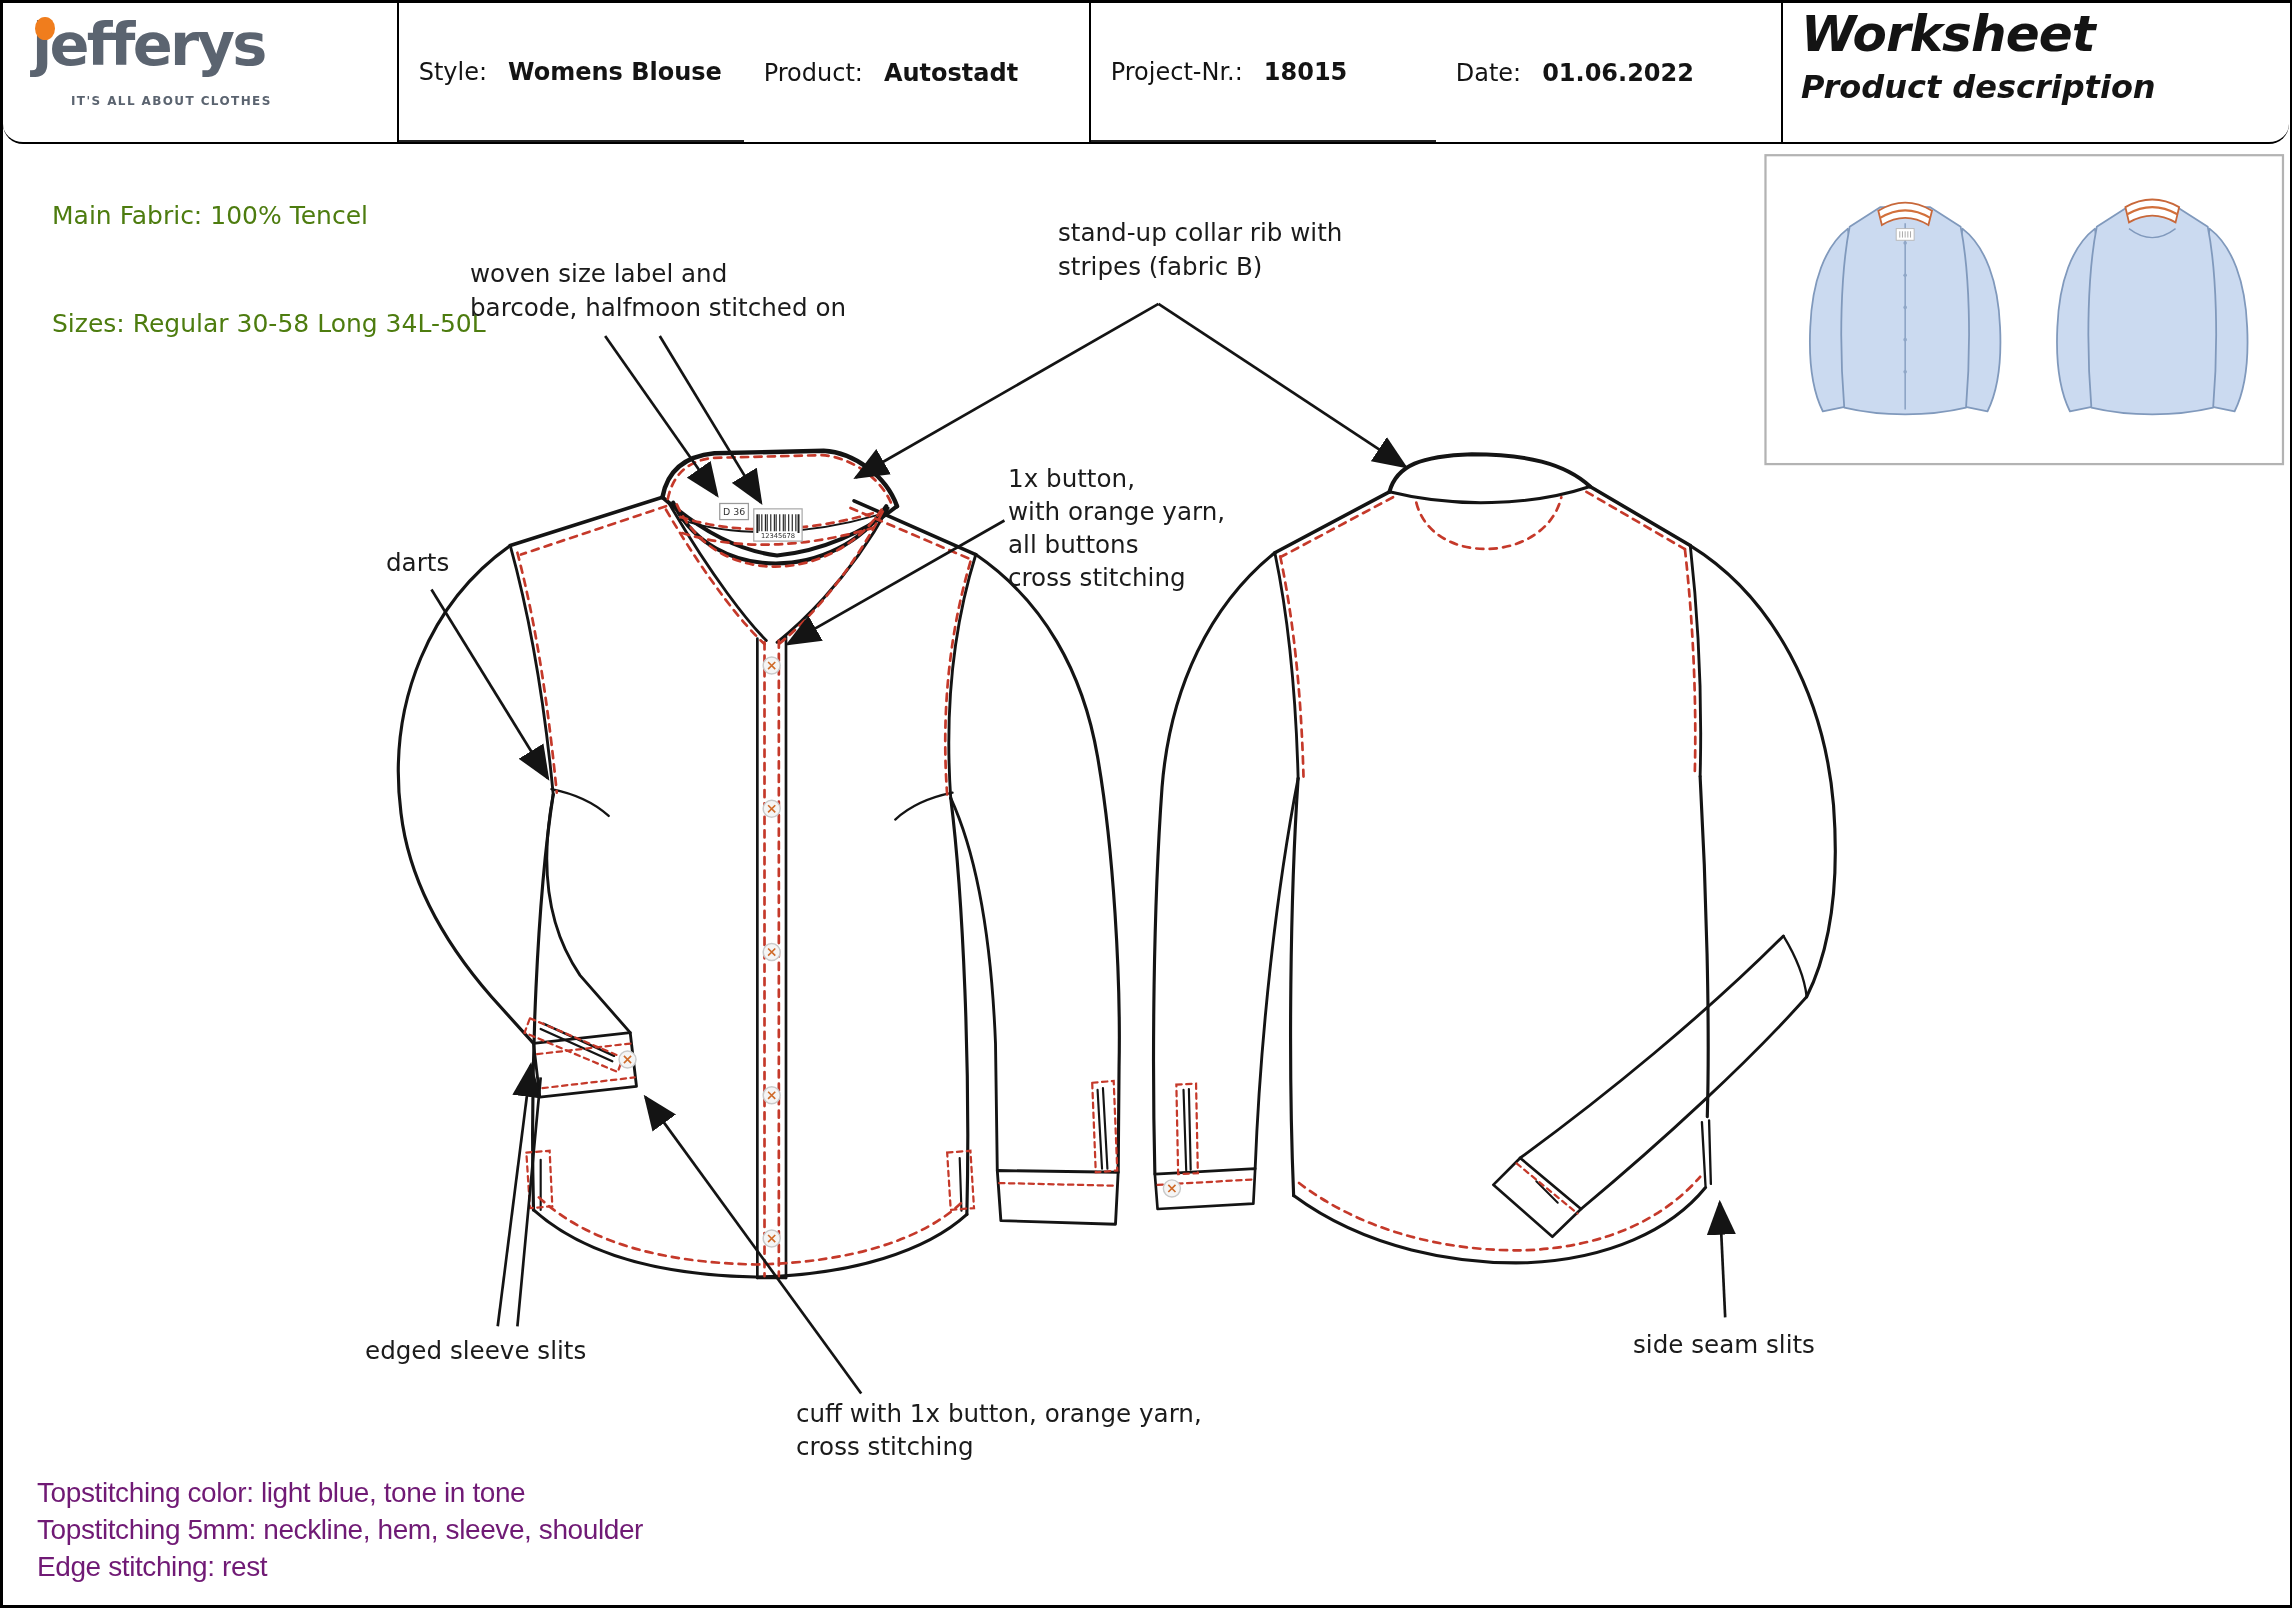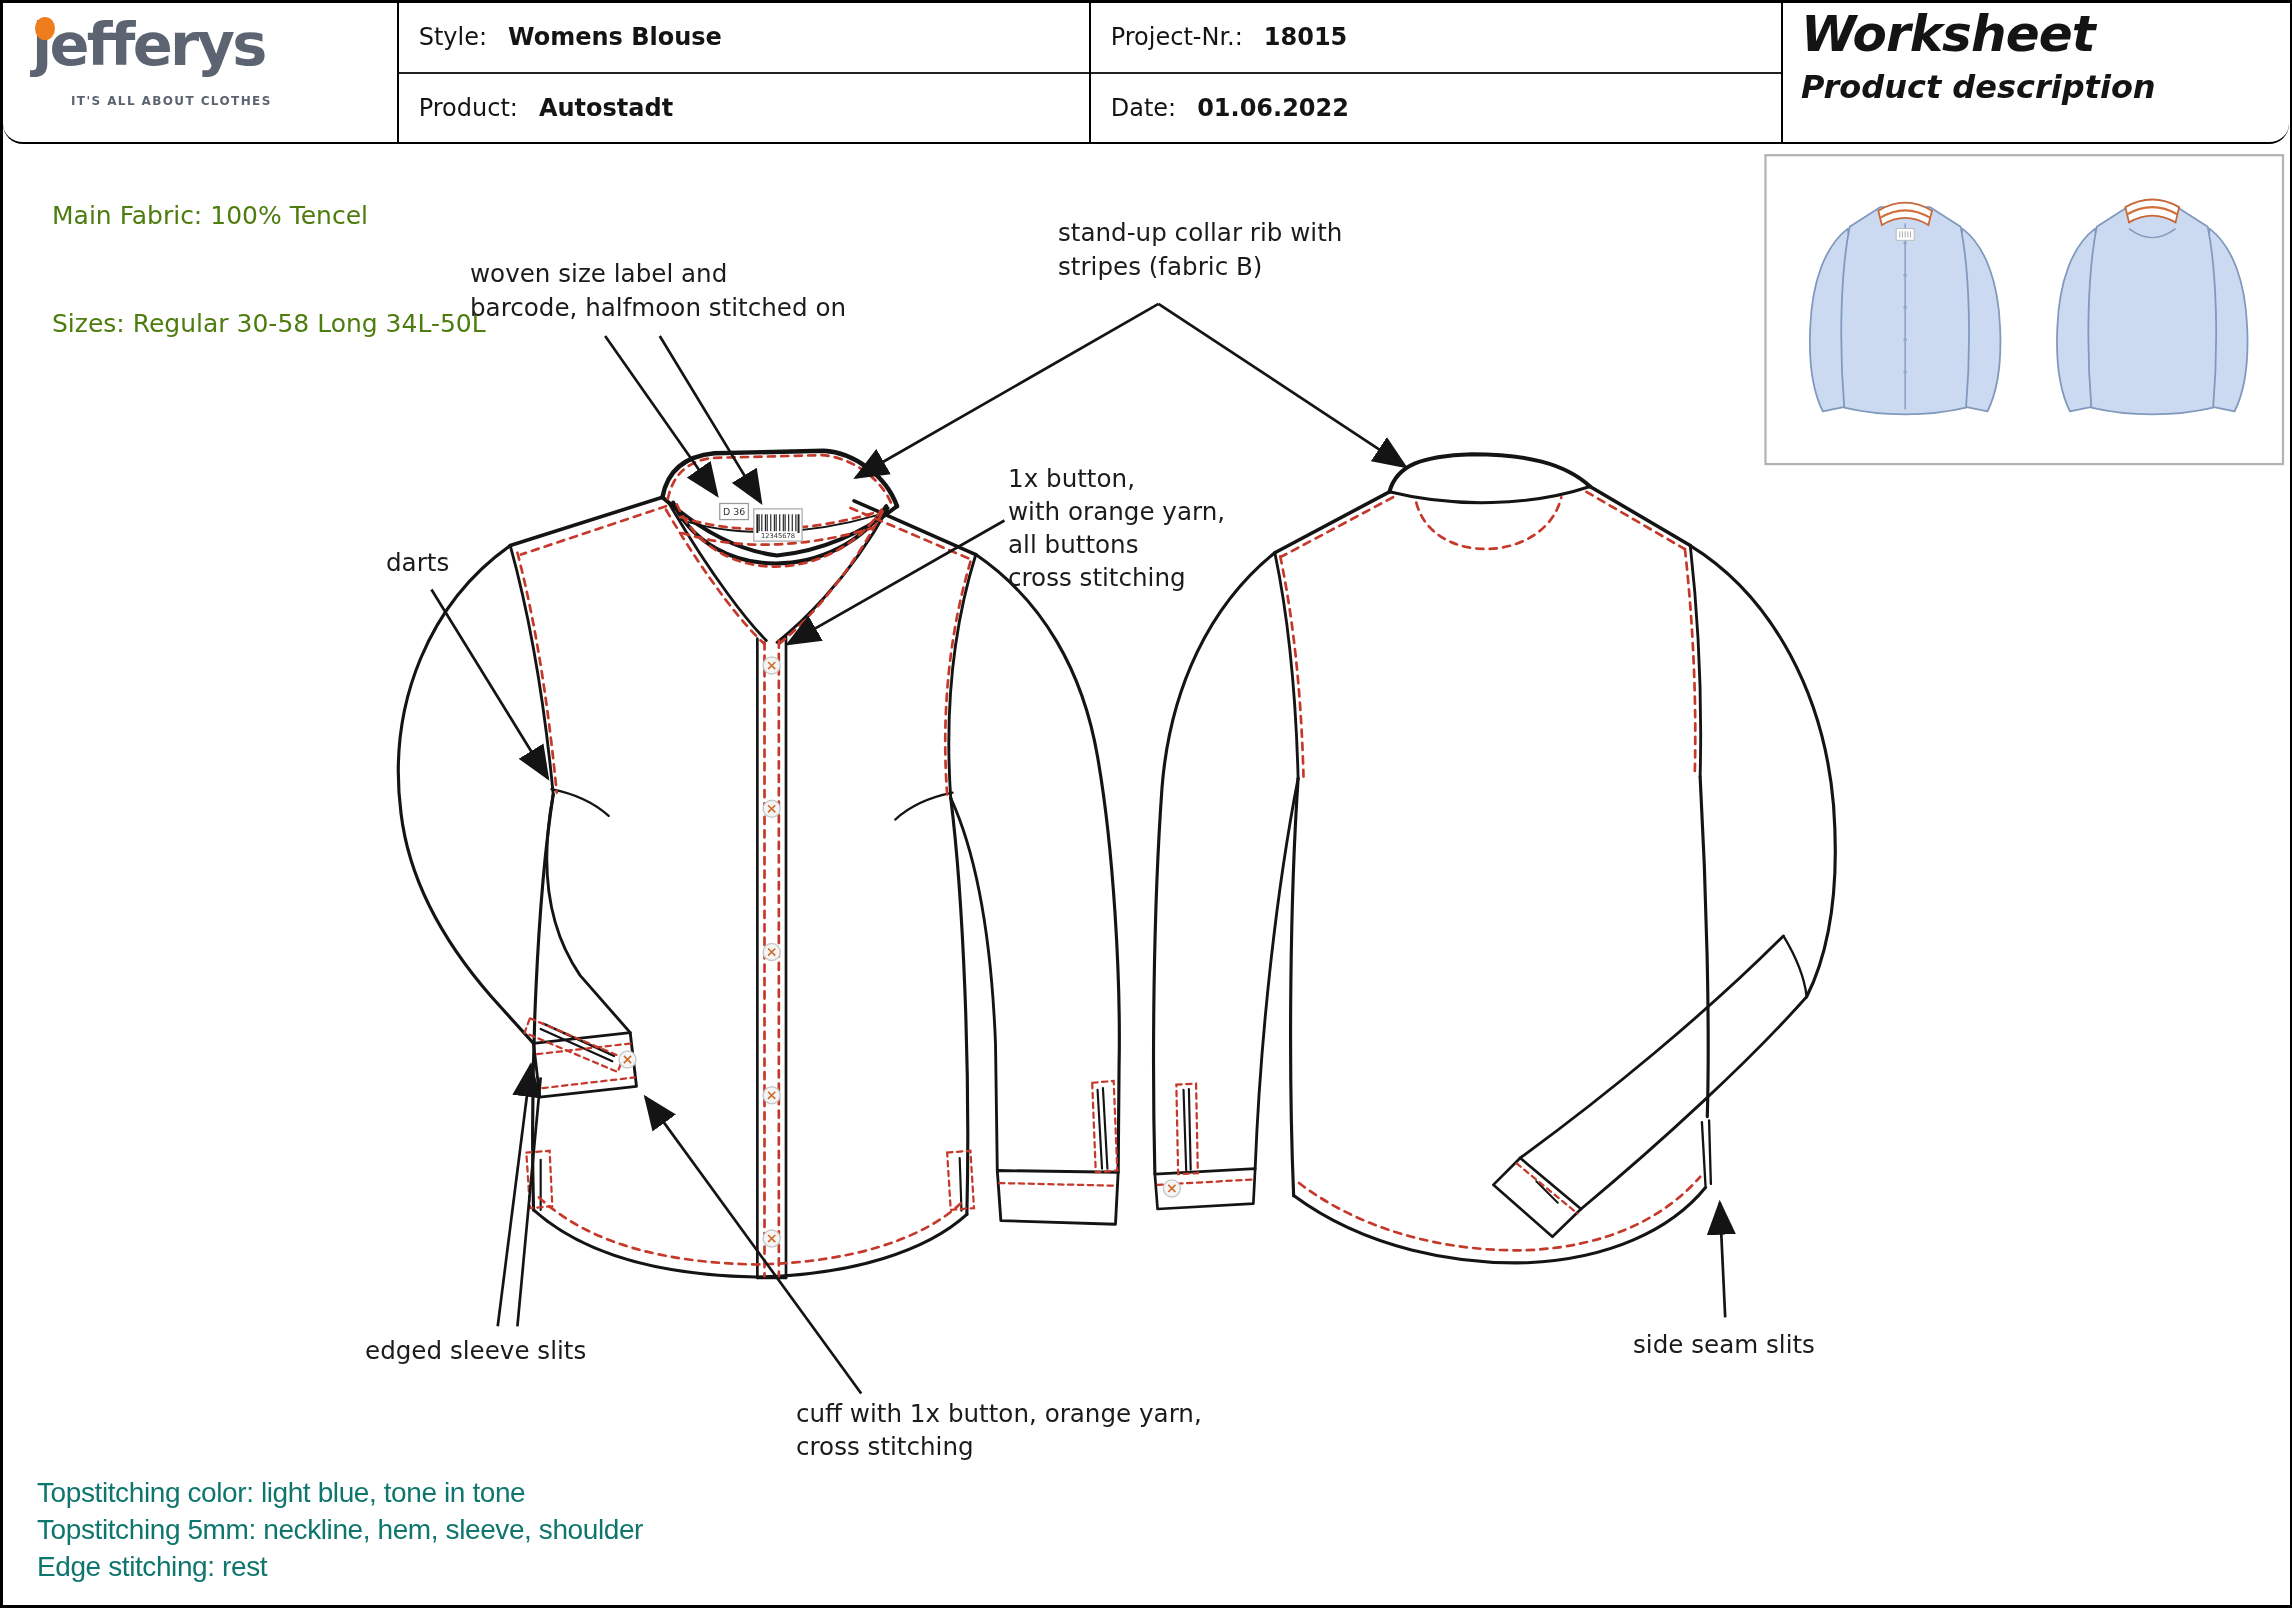--- a/index.html
+++ b/index.html
@@ -7,31 +7,31 @@
     position:relative;width:2293px;height:1608px;background:#ffffff;
     box-sizing:border-box;border:3.6px solid #000;overflow:hidden;
     font-family:"DejaVu Sans","Liberation Sans",sans-serif;color:#141414;
   }
   
   .header{position:absolute;left:0;top:0;width:2286px;height:139px;border-bottom:2.7px solid #000;display:flex;border-radius:20px;}
   .logo-cell{width:394px;height:100%;border-right:2.7px solid #000;position:relative;}
   .brand{position:absolute;left:29px;top:7.2px;font-size:59px;font-weight:bold;letter-spacing:-2.7px;color:#5b6470;}
   .brand-dot{position:absolute;left:32px;top:14.3px;width:19.7px;height:23px;border-radius:50%;background:#f07d1d;}
   .tagline{position:absolute;left:68px;top:91px;font-size:12px;font-weight:bold;letter-spacing:1.4px;color:#5b6470;text-align:right;}
-  .field-col{width:690px;height:100%;border-right:2.7px solid #000;display:flex;flex-direction:column;text-align:right;}
+  .field-col{width:690px;height:100%;border-right:2.7px solid #000;display:flex;flex-direction:row;text-align:right;}
   .field-row{flex:1;display:flex;align-items:center;padding-left:19.7px;font-size:24px;}
   .field-row.first{border-bottom:2.2px solid #222;}
   .field-row b{margin-left:21px;}
   .title-cell{flex:1;padding-left:18px;font-style:italic;}
   .ws-title{font-size:50px;font-weight:bold;letter-spacing:-0.9px;margin-top:1.8px;}
   .ws-sub{font-size:32px;font-weight:bold;margin-top:5.4px;}
   
   .ann{position:absolute;font-size:24.6px;line-height:34px;color:#1b1b1b;white-space:pre-line;}
   .info{position:absolute;left:49px;font-size:25px;line-height:36px;color:#4d7c0f;text-align:right;}
-  .footer-notes{position:absolute;left:34px;top:1471px;font-size:28px;line-height:37px;letter-spacing:-0.4px;color:#0f766e;font-family:"Liberation Sans",sans-serif;}
+  .footer-notes{position:absolute;left:34px;top:1471px;font-size:28px;line-height:37px;letter-spacing:-0.4px;color:#701a75;font-family:"Liberation Sans",sans-serif;}
   svg.art{position:absolute;left:0;top:0;}
 </style>
 </head>
 <body>
 
 <div class="page">
 
   <div class="header">
     <div class="logo-cell">
       <div class="brand">jefferys</div>

